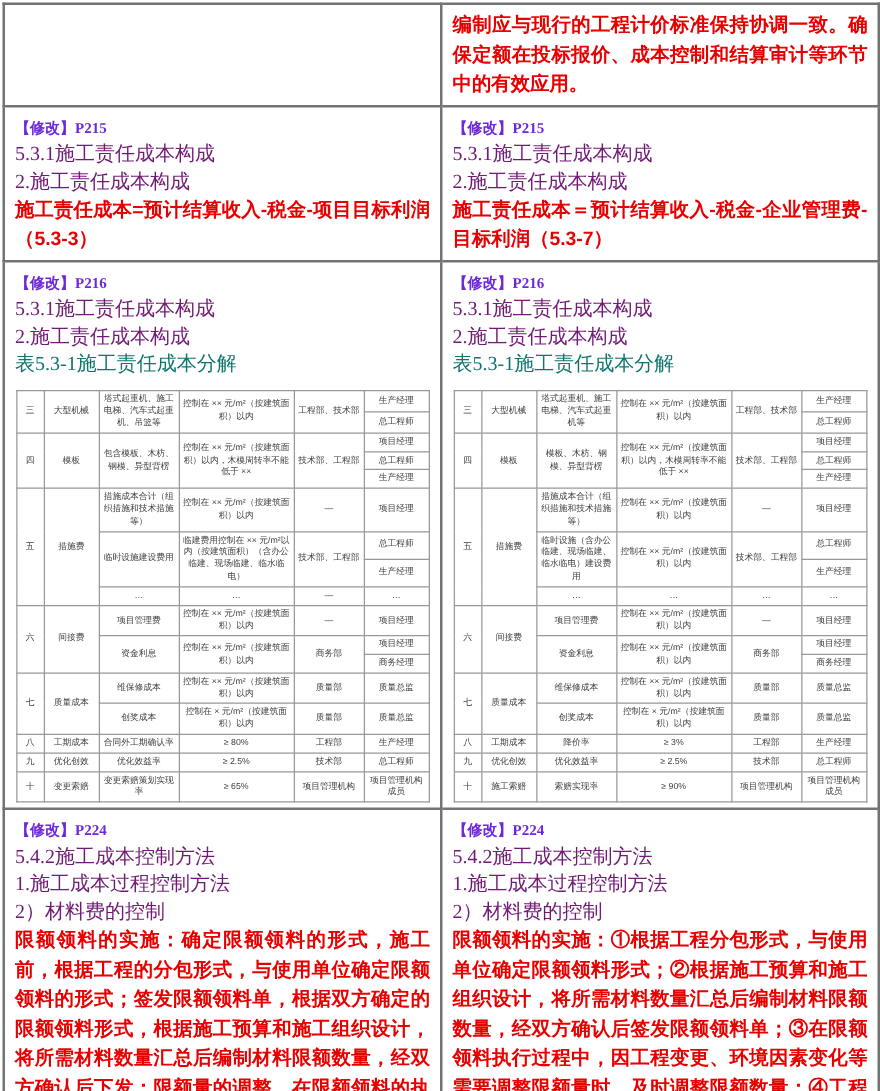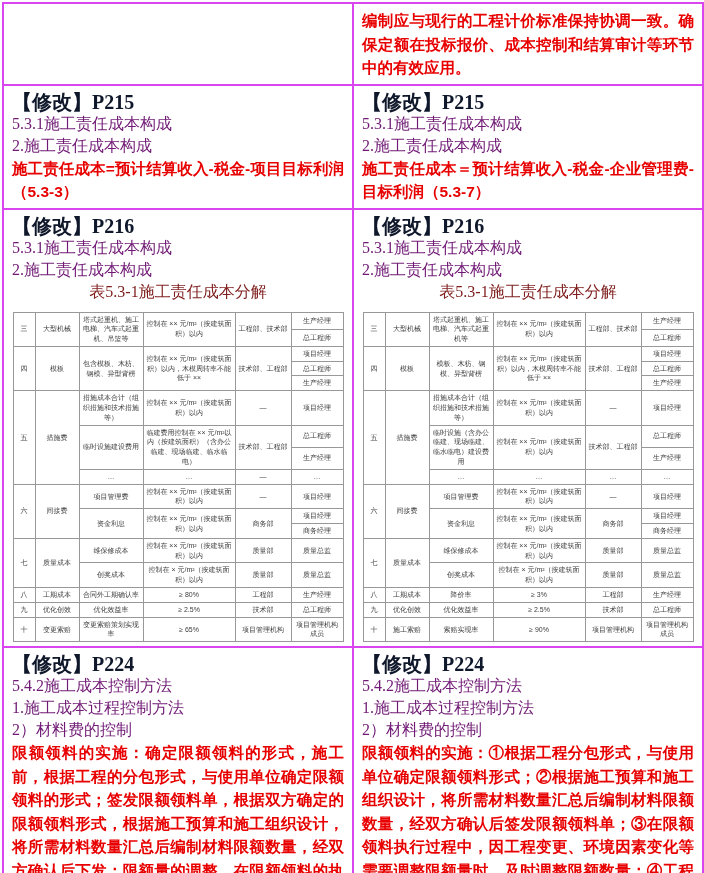--- a/index.html
+++ b/index.html
@@ -6,29 +6,29 @@
   html,body { margin:0; padding:0; background:#fff; }
   .page {
     width:704px; height:873px; overflow:hidden; background:#fff;
     font-family:"Liberation Serif", serif; position:relative;
   }
   table.outer {
     border-collapse:collapse; table-layout:fixed;
     width:700px; margin:2px 0 0 2px;
   }
   table.outer > tbody > tr > td {
-    border:2px solid #d946ef; vertical-align:top;
+    border:2px solid #737373; vertical-align:top;
     padding:5px 8px 4px 8px; width:350px; overflow:hidden;
   }
   tr.r1 { height:62px; }
   tr.r2 { height:106px; }
   tr.r3 { height:358px; }
-  .sec-head { font-size:20px; line-height:22px; font-weight:bold; color:#0f172a; }
+  .sec-head { font-size:12px; line-height:22px; font-weight:bold; color:#6d28d9; }
   .doc-line { font-size:16px; line-height:22px; color:#701a75; }
-  .tbl-title { font-size:16px; line-height:22px; color:#7f1d1d;text-align:center; }
+  .tbl-title { font-size:16px; line-height:22px; color:#0f766e; }
   .red-bold {
     font-family:"Liberation Sans", sans-serif;
     font-size:15.5px; line-height:23.5px; font-weight:bold; color:#e80000;
     text-align:justify;
   }
   table.inner {
     border-collapse:collapse; table-layout:fixed; width:330px;
     margin:9px auto 0 auto;
     font-family:"Liberation Sans", sans-serif;
     font-size:7px; line-height:1.4; color:#3d3d3d; text-align:center;

